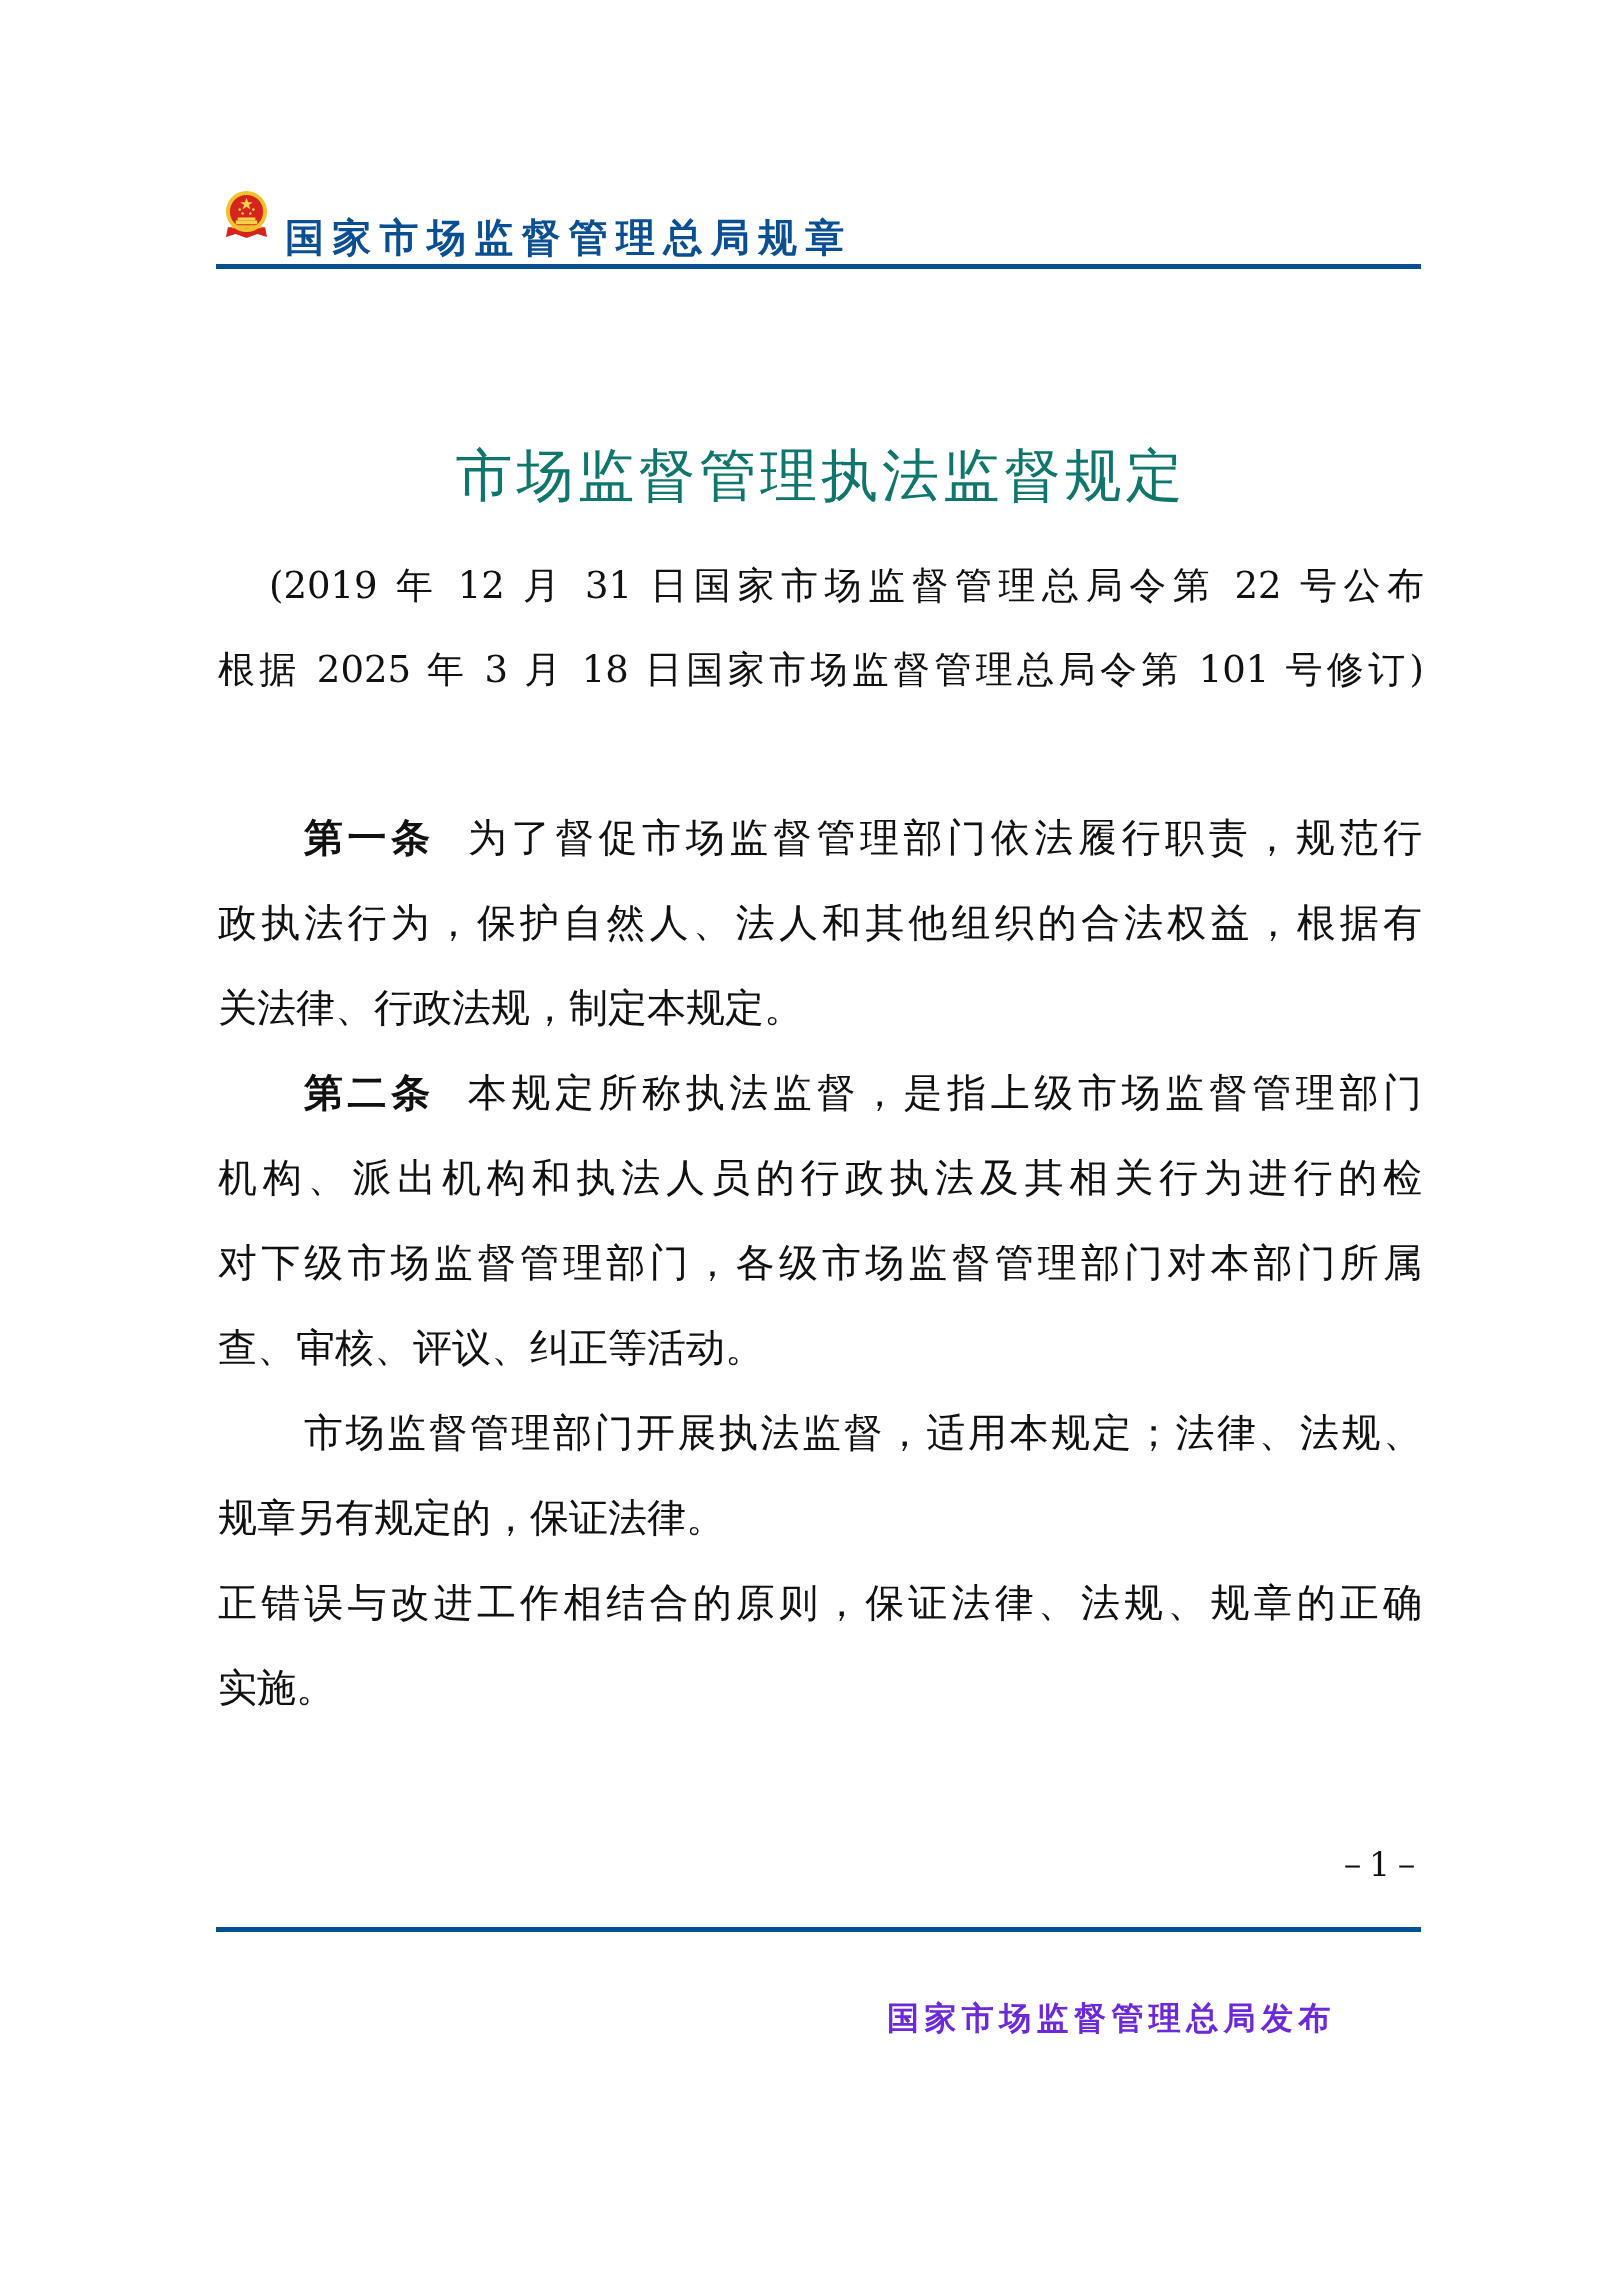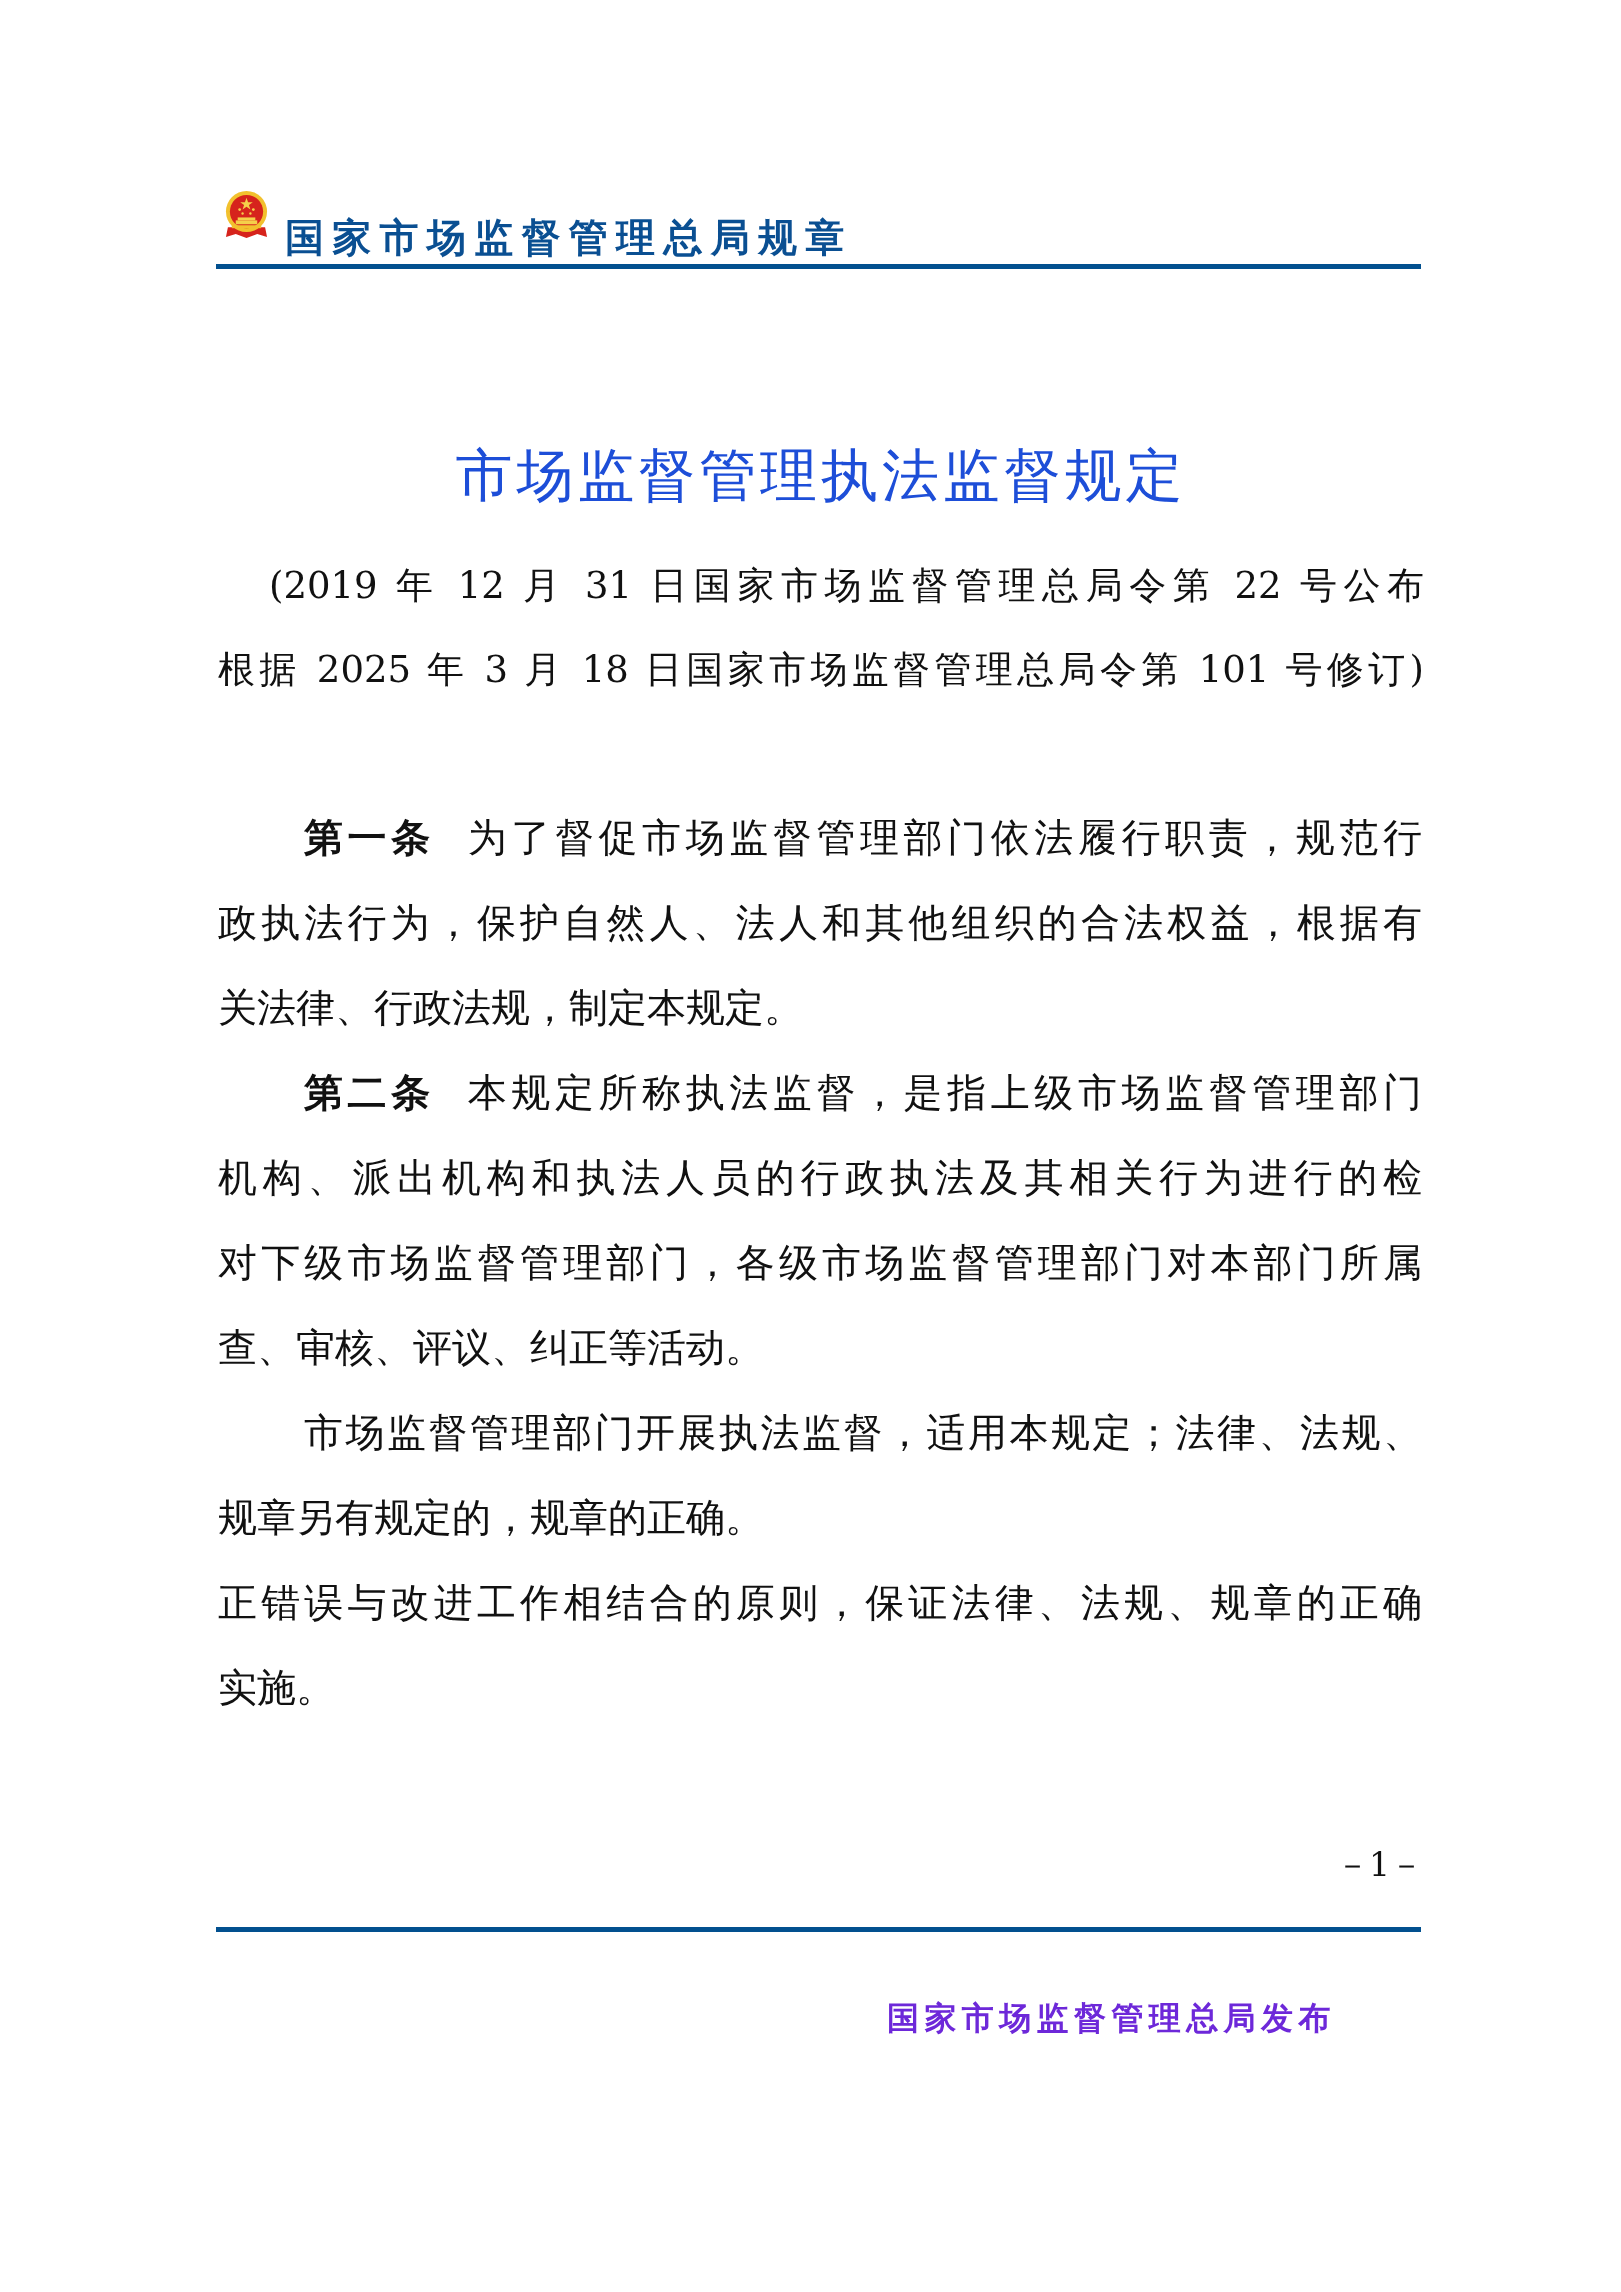--- a/index.html
+++ b/index.html
@@ -14,21 +14,21 @@
     left: 285px; top: 192px; height: 49px; line-height: 49px;
     font-family: "DejaVu Sans", "Liberation Sans", sans-serif; font-weight: bold;
     font-size: 39px; letter-spacing: 8.3px; color: #0a4f92; white-space: nowrap; margin-top: 21px;
   }
   .rule { left: 216px; width: 1205px; height: 4.9px; background: #02508f; }
   .rule-top { top: 264px; }
   .rule-bottom { top: 1927px; }
   
   .doc-title {
     left: 218px; width: 1206px; top: 443px; height: 65px; line-height: 65px;
-    text-align: center; font-size: 57px; letter-spacing: 3.9px; color: #1d4ed8; white-space: nowrap;
+    text-align: center; font-size: 57px; letter-spacing: 3.9px; color: #0f766e; white-space: nowrap;
   }
   .subtitle {
     left: 218px; width: 1206px; top: 544px; font-size: 37px; line-height: 84px; color: #111;
   }
   .subtitle .line { display: block; height: 84px; text-align: justify; text-align-last: justify; white-space: nowrap; }
   .subtitle .line1 { padding-left: 51px; }
   
   .body {
     left: 218px; width: 1204px; top: 795px; font-size: 39px; line-height: 85px; color: #111;
   }
@@ -80,21 +80,21 @@
   <span class="line indent"><span class="article-label">第一条</span><span>为了督促市场监督管理部门依法履行职责，规范行</span></span>
   <span class="line">政执法行为，保护自然人、法人和其他组织的合法权益，根据有</span>
   <span class="line last">关法律、行政法规，制定本规定。</span>
 
   <span class="line indent"><span class="article-label">第二条</span><span>本规定所称执法监督，是指上级市场监督管理部门</span></span>
   <span class="line">机构、派出机构和执法人员的行政执法及其相关行为进行的检</span>
   <span class="line">对下级市场监督管理部门，各级市场监督管理部门对本部门所属</span>
   <span class="line last">查、审核、评议、纠正等活动。</span>
 
   <span class="line indent">市场监督管理部门开展执法监督，适用本规定；法律、法规、</span>
-  <span class="line last">规章另有规定的，规章的正确。</span>
+  <span class="line last">规章另有规定的，保证法律。</span>
 
   <span class="line">正错误与改进工作相结合的原则，保证法律、法规、规章的正确</span>
   <span class="line last">实施。</span>
 </div>
 
 <div class="abs page-number">－1－</div>
 <div class="abs rule rule-bottom"></div>
 <div class="abs footer-publisher">国家市场监督管理总局发布</div>
 
 

